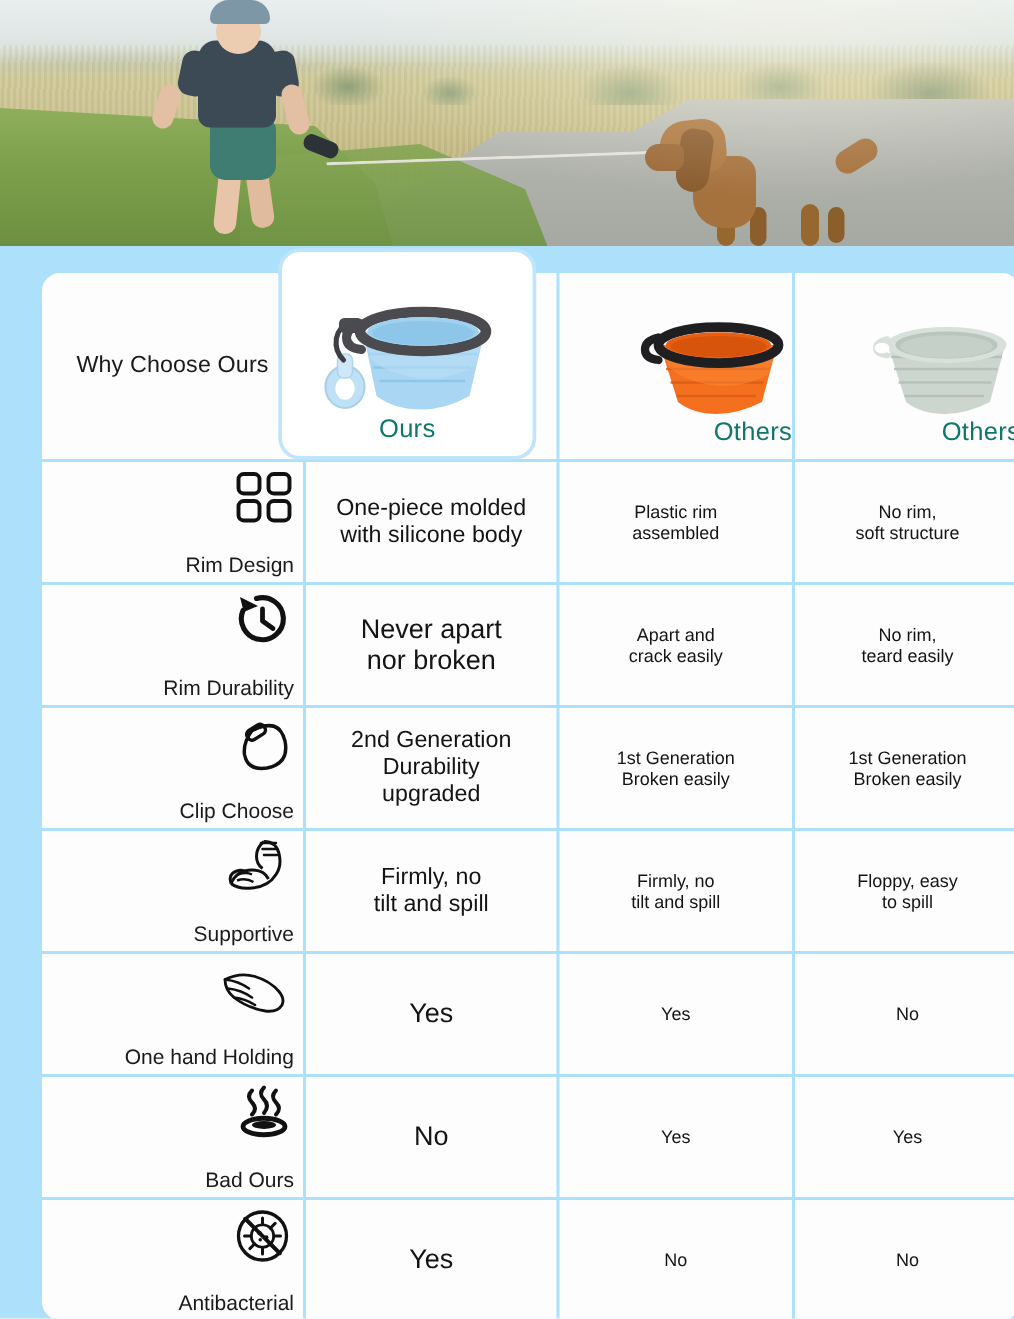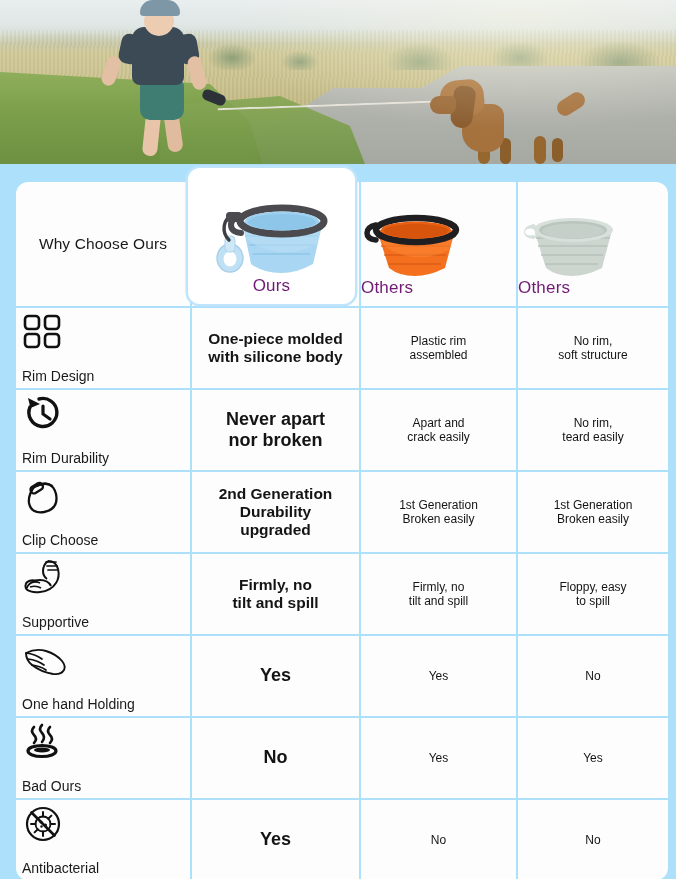--- a/index.html
+++ b/index.html
@@ -166,21 +166,21 @@
     pointer-events: none;
   }
 
   
   .panel {
     position: absolute; left: 0; top: 164px;
     width: 676px; height: 715px;
     background: #ade0fb;
   }
   .table-wrap {
-    position: absolute; left: 14px; top: 180px;
+    position: absolute; left: 26px; top: 180px;
     width: 648px; height: 682px;
     border-radius: 12px;
     background: #ade0fb;
   }
   table.cmp {
     width: 648px; border-collapse: separate; border-spacing: 2px;
     table-layout: fixed;
   }
   table.cmp td {
     background: #fdfdfd;
@@ -198,49 +198,49 @@
   table.cmp tr:first-child td:last-child  { border-top-right-radius: 12px; }
   table.cmp tr:last-child  td:first-child { border-bottom-left-radius: 12px; }
   table.cmp tr:last-child  td:last-child  { border-bottom-right-radius: 12px; }
 
   
   .hdr-td { height: 124px; padding: 0; }
   .hdr-label {
     font-size: 15.5px; color: #1a1a1a; letter-spacing: .1px;
   }
   .prod {
-    display: flex; flex-direction: column; align-items: flex-start;
+    display: flex; flex-direction: column; align-items: flex-end;
     justify-content: flex-end; height: 124px; padding-bottom: 8px;
   }
-  .prod-name { font-size: 17px; color: #701a75; letter-spacing: .2px; }
+  .prod-name { font-size: 17px; color: #0f766e; letter-spacing: .2px; }
   .prod-name.ours { font-size: 17px; }
 
   
   .ours-card {
     position: absolute; left: 188px; top: 168px;
     width: 167px; height: 136px;
     background: #ffffff;
     border: 2.5px solid #ffffff;
     border-radius: 12px;
     box-shadow: 0 0 0 2.5px #bfe4fb;
     z-index: 3;
     display: flex; flex-direction: column;
     align-items: center; justify-content: flex-end;
     padding-bottom: 6px;
   }
 
   
   .row-td { height: 80px; padding: 3px 6px; }
   .cell-txt { font-size: 12px; line-height: 1.18; color: #141414; }
-  .cell-txt.bold { font-weight: bold; font-size: 15.5px; }
+  .cell-txt.bold { font-weight: normal; font-size: 15.5px; }
   .cell-txt.one { font-size: 18px; }
 
   .label-cell {
     display: flex; flex-direction: column;
-    align-items: flex-start; justify-content: center;
+    align-items: flex-end; justify-content: center;
     height: 74px; gap: 16px;
   }
   .label-ico { height: 40px; display: flex; align-items: center; justify-content: center; }
   .label-txt { font-size: 14px; color: #1a1a1a; }
   .bowl-blue { width: 118px; height: 74px; }
   .bowl-or   { width: 104px; height: 66px; }
   .bowl-gy   { width: 104px; height: 66px; }
 </style>
 </head>
 <body>

